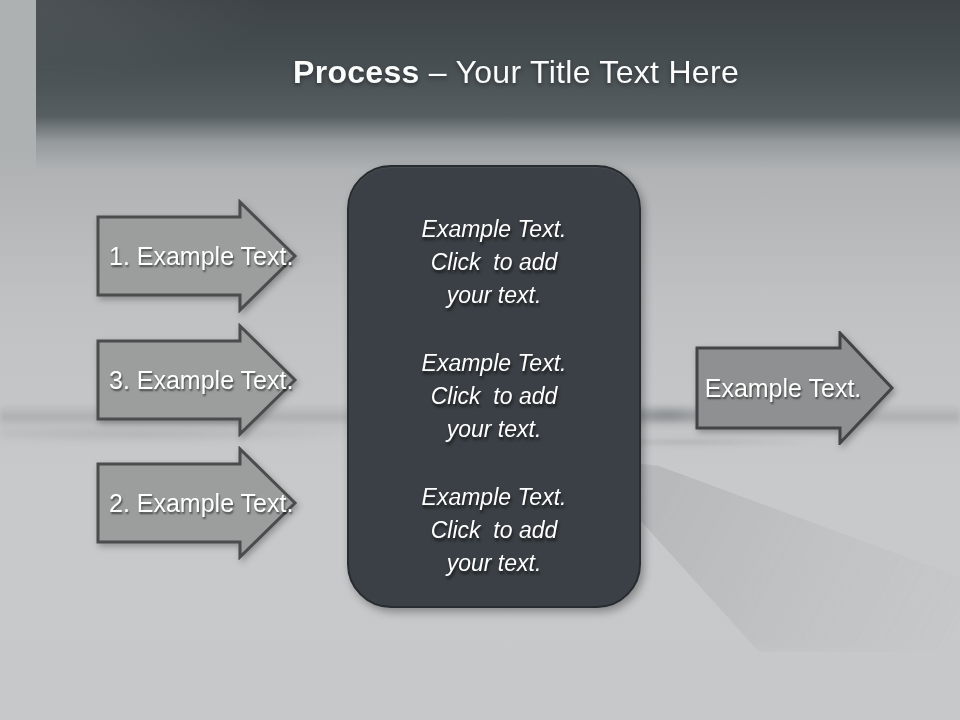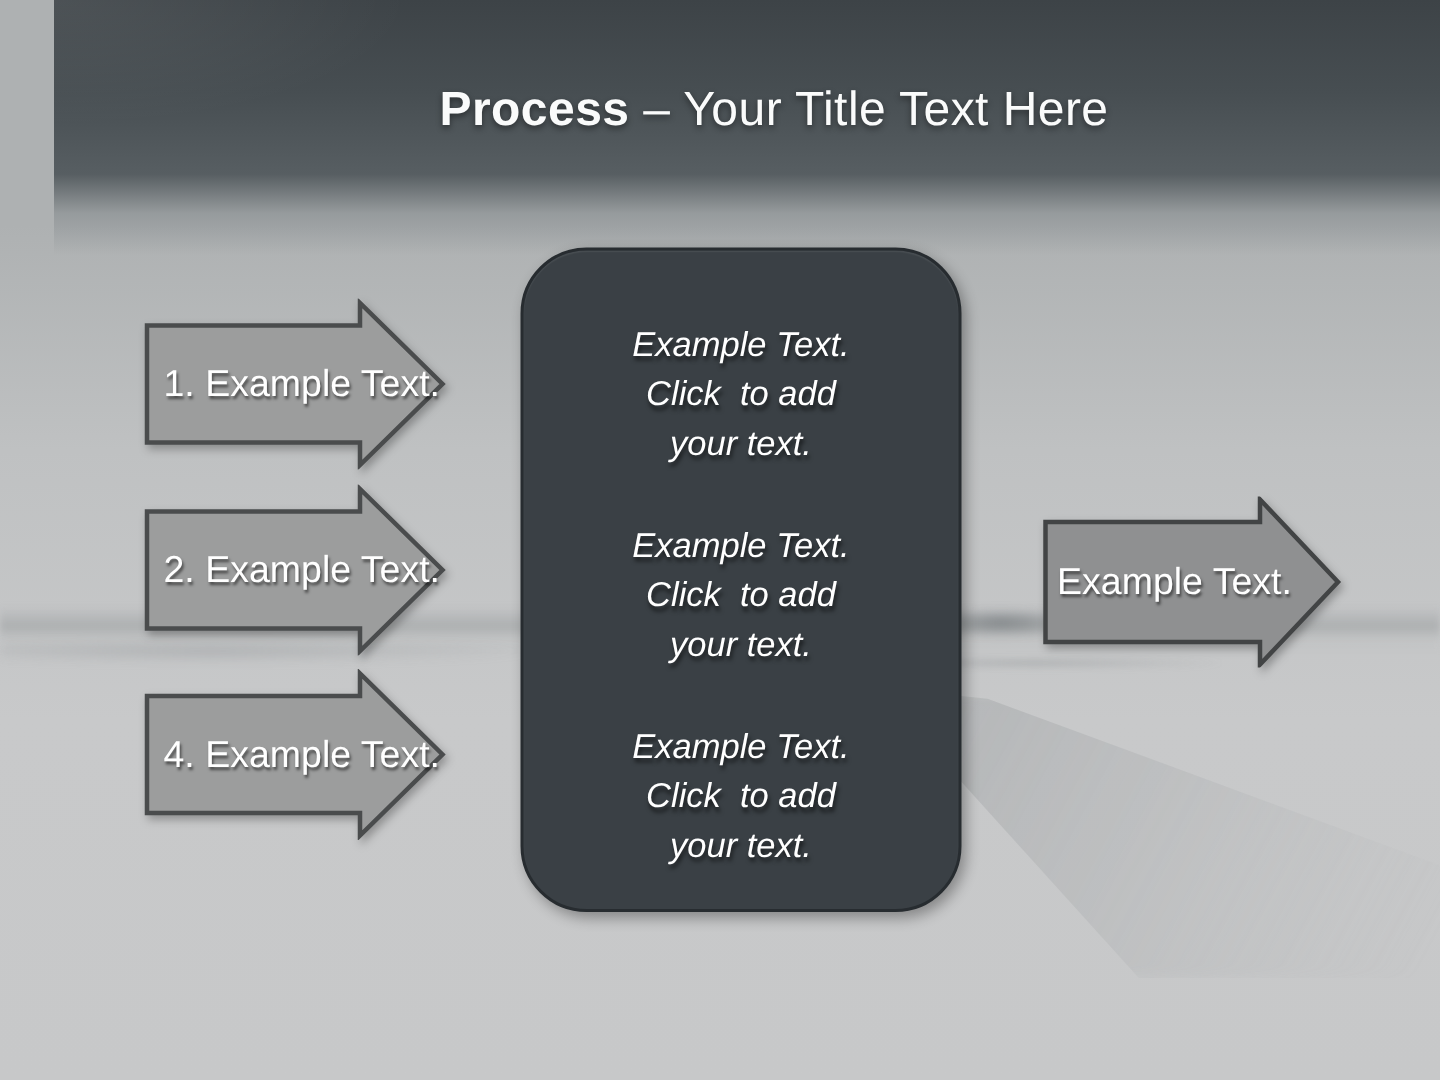--- a/index.html
+++ b/index.html
@@ -78,28 +78,28 @@
       <polygon points="2,18 144,18 144,3 199,57 144,111 144,96 2,96" stroke-width="3" stroke="#4a4c4d" stroke-linejoin="miter" fill="#9c9d9d"></polygon>
 
     </svg>
     <div class="arrow-label">1. Example Text.</div>
   </div>
 
   <div class="arrow arrow-2">
     <svg width="202" height="114" viewBox="0 0 202 114">
       <polygon points="2,18 144,18 144,3 199,57 144,111 144,96 2,96" stroke-width="3" stroke="#4a4c4d" stroke-linejoin="miter" fill="#9c9d9d"></polygon>
     </svg>
-    <div class="arrow-label">2. Example Text.</div>
+    <div class="arrow-label">3. Example Text.</div>
   </div>
 
   <div class="arrow arrow-3">
     <svg width="202" height="114" viewBox="0 0 202 114">
       <polygon points="2,18 144,18 144,3 199,57 144,111 144,96 2,96" stroke-width="3" stroke="#4a4c4d" stroke-linejoin="miter" fill="#9c9d9d"></polygon>
     </svg>
-    <div class="arrow-label">4. Example Text.</div>
+    <div class="arrow-label">2. Example Text.</div>
   </div>
 
   <div class="center-box">
     <div class="box-paragraph">
       <div class="box-line">Example Text.</div>
       <div class="box-line">Click  to add</div>
       <div class="box-line">your text.</div>
     </div>
     <div class="box-paragraph">
       <div class="box-line">Example Text.</div>

